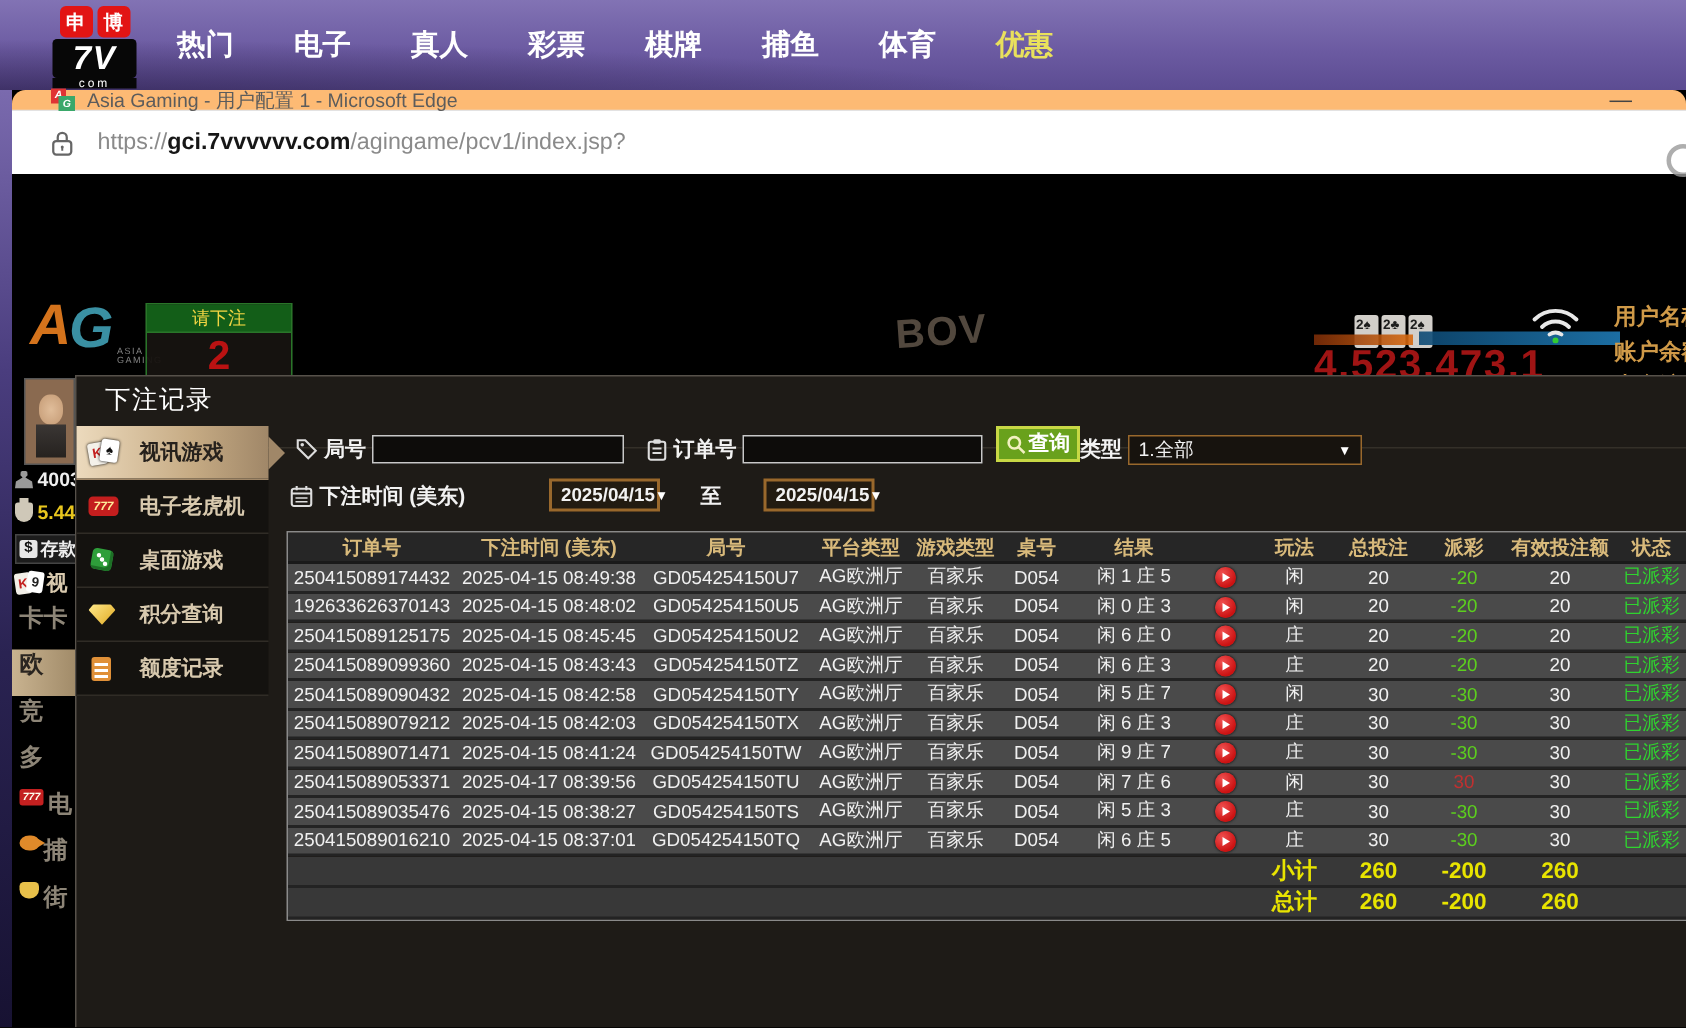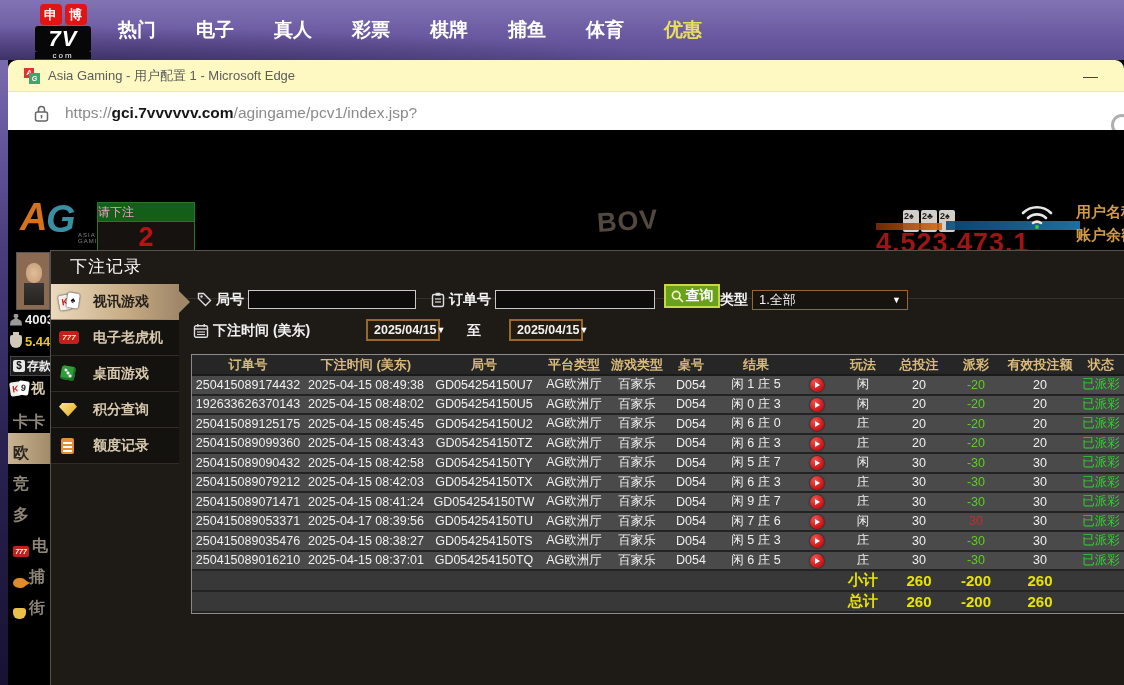--- a/index.html
+++ b/index.html
@@ -23,22 +23,22 @@
     gap:40px; z-index:2;}
   .nav-item { color:#fff; font-size:19px; font-weight:bold; cursor:pointer; }
   .nav-item.hl { color:#e9e15c; }
 
   
   .left-edge { position:absolute; left:0; top:60px; width:8px; height:625px; z-index:1;
     background:linear-gradient(180deg,#7a6aae 0%,#4a3d7e 30%,#2a2352 60%,#171232 100%); }
 
   
   .edge-window { position:absolute; left:8px; top:60px; width:1116px; height:625px; z-index:2; }
-  .title-bar { height:32px; background:#fef9c3; border-radius:9px 9px 0 0;
-    border-bottom:1px solid #e3e2e2; display:flex; align-items:center; padding:0 16px; }
+  .title-bar { height:14px; background:#fdba74; border-radius:9px 9px 0 0;
+    border-bottom:1px solid #e3e2e2; display:flex; align-items:center; padding:0 26px; }
   .favicon { width:16px; height:16px; margin-right:8px; position:relative; flex:none;}
   .favicon .fa { position:absolute; left:0; top:0; width:10px; height:10px; background:#e03434;
     color:#fff; font-size:7px; font-weight:bold; line-height:10px; text-align:center;}
   .favicon .fg { position:absolute; right:0; bottom:0; width:11px; height:11px; background:#3aa86a;
     color:#fff; font-size:7px; font-weight:bold; line-height:11px; text-align:center;}
   .win-title { color:#5c5c5c; font-size:13px; }
   .win-min { margin-left:auto; margin-right:10px; color:#444; font-size:15px; cursor:pointer; }
   .url-bar { height:42px; background:#ffffff; display:flex; align-items:center; padding:0 0 0 26px;
     position:relative; }
   .lock-icon { margin-right:16px; flex:none; }
@@ -50,21 +50,21 @@
   
   .lobby { position:absolute; left:8px; top:130px; width:1116px; height:555px; background:#000; z-index:2;}
   .ag-logo { position:absolute; left:12px; top:66px; width:80px; height:50px; opacity:.95;}
   .ag-a { position:absolute; left:0; top:0; color:#e07a1e; font-size:38px; font-weight:bold;
     font-style:italic; }
   .ag-g { position:absolute; left:26px; top:2px; color:#3e98ac; font-size:38px; font-weight:bold;
     font-style:italic; }
   .ag-sub { position:absolute; left:58px; top:36px; color:#8a8a8a; font-size:6px; letter-spacing:1px;}
   .bet-prompt { position:absolute; left:89px; top:72px; width:98px; height:50px;
     border:1px solid #2c7c2c; background:#171310; opacity:.95;}
-  .bet-prompt-head { background:#15641a; color:#f9a8d4; font-size:12px; text-align:left;
+  .bet-prompt-head { background:#15641a; color:#fde047; font-size:12px; text-align:center;
     height:19px; line-height:19px; border-bottom:1px solid #2c7c2c;}
   .bet-countdown { color:#c41414; font-size:27px; font-weight:bold; text-align:center; line-height:30px;}
   .bov-sign { position:absolute; left:589px; top:76px; color:#968471; font-size:27px;
     font-weight:bold; opacity:.55; transform:rotate(-4deg); letter-spacing:1px;}
   .cards-row { position:absolute; left:895px; top:80px; display:flex; gap:2px; opacity:.9;}
   .mini-card { width:16px; height:22px; background:#e9e6e0; border-radius:2px; color:#222;
     font-size:9px; line-height:10px; padding:1px 1px; font-weight:bold;}
   .bar-orange { position:absolute; left:868px; top:93px; width:66px; height:7px;
     background:linear-gradient(90deg,#7a2c08,#d86a10); opacity:.9;}
   .bar-blue { position:absolute; left:938px; top:91px; width:134px; height:9px;
@@ -104,21 +104,21 @@
   .strip-tab { position:absolute; left:2px; top:130px; display:flex; align-items:center; gap:3px;
     color:#d8c9ae; font-size:14px; font-weight:bold;}
   .mini-cards { position:relative; width:18px; height:16px; }
   .mini-cards::before{content:'K';position:absolute;left:0;top:1px;width:11px;height:14px;
     background:#f2efe8;border-radius:2px;color:#c42020;font-size:9px;font-weight:bold;
     line-height:14px;text-align:center;transform:rotate(-8deg);}
   .mini-cards::after{content:'9';position:absolute;left:8px;top:0;width:11px;height:14px;
     background:#fff;border-radius:2px;color:#222;font-size:9px;font-weight:bold;line-height:14px;
     text-align:center;transform:rotate(8deg);}
   .strip-menu { position:absolute; left:0; top:152px; width:50px;}
-  .lmi { height:31px; display:flex; align-items:flex-end; gap:3px; padding-left:5px;
+  .lmi { height:31px; display:flex; align-items:flex-start; gap:3px; padding-left:5px;
     color:#8d8577; font-size:16px; font-weight:bold; white-space:nowrap; cursor:pointer;}
   .lmi.active { background:linear-gradient(90deg,#c9b390,#9a8462); color:#2a2520; }
   .lmi-ico { flex:none; display:inline-block;}
   .ico-777 { width:16px; height:11px; background:#c42020; border-radius:2px; color:#ffe;
     font-size:7px; font-weight:bold; font-style:italic; line-height:11px; text-align:center;}
   .ico-fish { width:13px; height:10px; background:#e08a2a; border-radius:50% 40% 40% 50%; position:relative;}
   .ico-fish::after{content:'';position:absolute;right:-4px;top:2px;border-left:5px solid #e08a2a;
     border-top:3px solid transparent;border-bottom:3px solid transparent;}
   .ico-food { width:13px; height:11px; background:#e8c04a; border-radius:3px 3px 6px 6px;}
 

